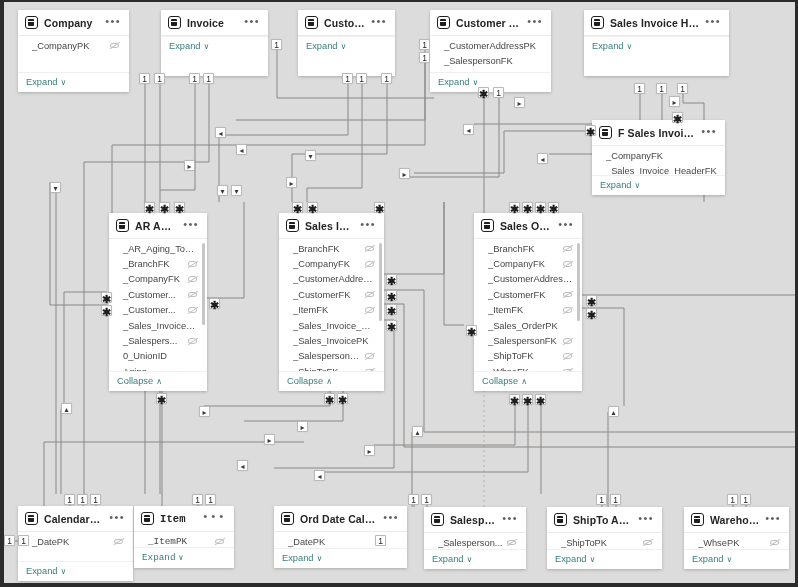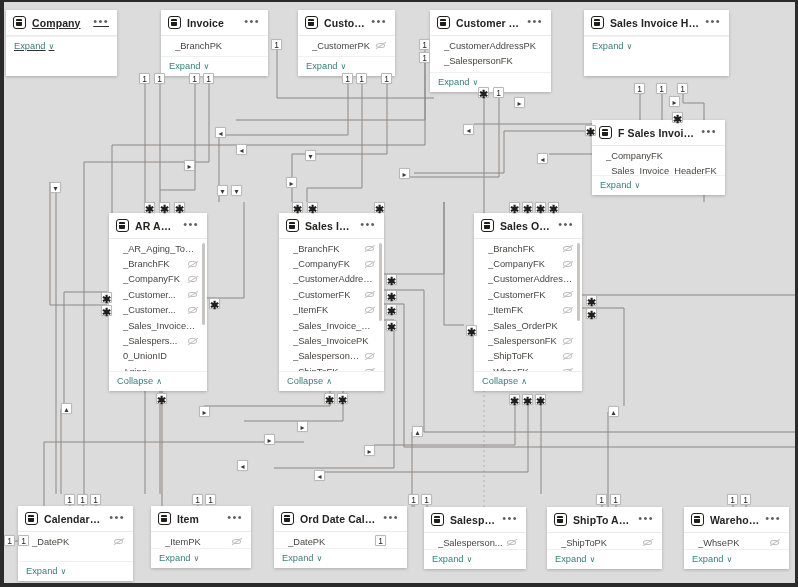--- a/index.html
+++ b/index.html
@@ -163,58 +163,53 @@
       <path d="M6,539 L40,539 L40,440 L300,440"></path>
       <path d="M20,539 L30,539"></path>
       <path d="M377,539 L400,539"></path>
       <path d="M408,430 L408,505"></path>
       <path d="M604,410 L604,505"></path>
       <path d="M57,407 L57,492"></path>
     </g>
   </svg>
 
   <div id="tables-host">
-      <div class="tbl" style="left: 2px; top: 8px; width: 111px; height: 66px; text-decoration: underline;">
+      <div class="tbl" style="left: 14px; top: 8px; width: 111px; height: 82px;">
         <div class="hd">
           <span class="ticon"></span>
           <span class="ttl">Company</span>
           <span class="ell">•••</span>
         </div>
+        <div class="fields">
+          <div class="fld">
+            <span class="fname">_CompanyPK</span>
+            <span class="eye"></span>
+          </div>
+        </div>
         <div class="ftr">
           <span>Expand</span>
           <span class="chev">∨</span>
         </div>
       </div>
       <div class="tbl" style="left: 157px; top: 8px; width: 107px; height: 66px;">
         <div class="hd">
           <span class="ticon"></span>
           <span class="ttl">Invoice</span>
           <span class="ell">•••</span>
         </div>
-        <div class="fields">
-          <div class="fld">
-            <span class="fname">_BranchPK</span>
-          </div>
-        </div>
         <div class="ftr">
           <span>Expand</span>
           <span class="chev">∨</span>
         </div>
       </div>
       <div class="tbl" style="left: 294px; top: 8px; width: 97px; height: 66px;">
         <div class="hd">
           <span class="ticon"></span>
           <span class="ttl">Customer</span>
           <span class="ell">•••</span>
-        </div>
-        <div class="fields">
-          <div class="fld">
-            <span class="fname">_CustomerPK</span>
-            <span class="eye"></span>
-          </div>
         </div>
         <div class="ftr">
           <span>Expand</span>
           <span class="chev">∨</span>
         </div>
       </div>
       <div class="tbl" style="left: 426px; top: 8px; width: 121px; height: 82px;">
         <div class="hd">
           <span class="ticon"></span>
           <span class="ttl">Customer Address</span>
@@ -414,21 +409,21 @@
           <div class="fld">
             <span class="fname">_DatePK</span>
             <span class="eye"></span>
           </div>
         </div>
         <div class="ftr">
           <span>Expand</span>
           <span class="chev">∨</span>
         </div>
       </div>
-      <div class="tbl" style="left: 147px; top: 504px; width: 100px; height: 62px;">
+      <div class="tbl" style="left: 130px; top: 504px; width: 100px; height: 62px; font-family: Liberation Mono, monospace;">
         <div class="hd">
           <span class="ticon"></span>
           <span class="ttl">Item</span>
           <span class="ell">•••</span>
         </div>
         <div class="fields">
           <div class="fld">
             <span class="fname">_ItemPK</span>
             <span class="eye"></span>
           </div>

